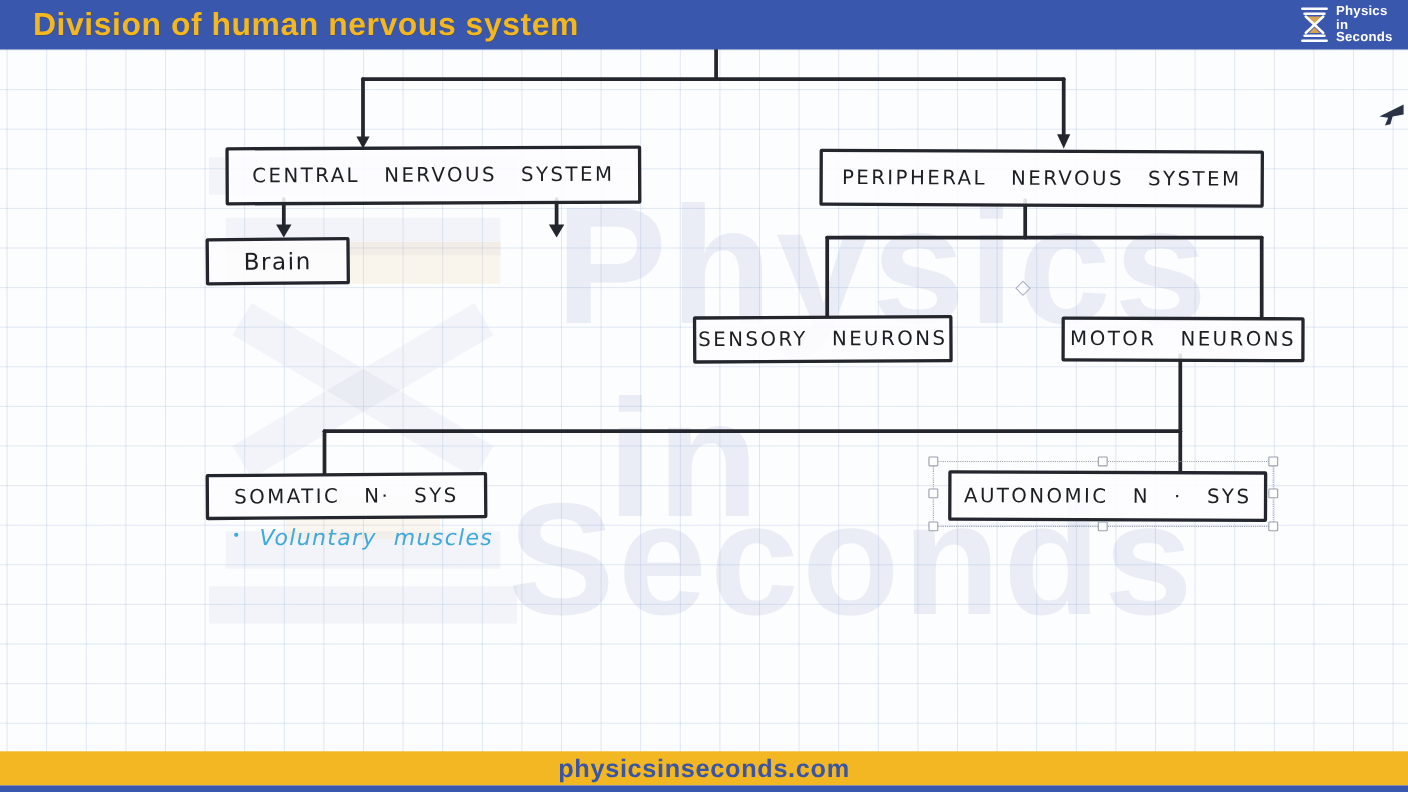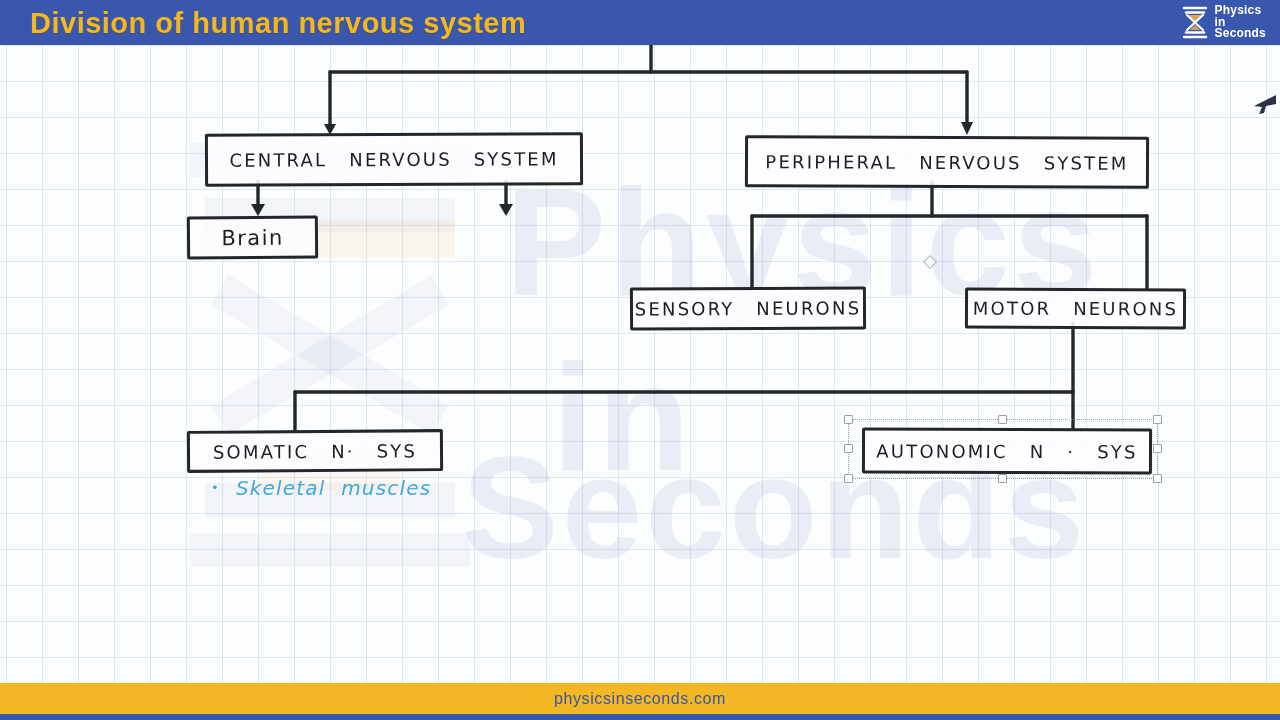--- a/index.html
+++ b/index.html
@@ -17,21 +17,21 @@
   .top-bar{position:absolute;left:0;top:0;width:1280px;height:45px;background:#3a57ae;z-index:50;}
   .page-title{
     position:absolute;left:30px;top:7px;font-size:29px;font-weight:bold;color:#f3b71f;
     letter-spacing:0.5px;text-shadow:0 1px 0 rgba(90,60,0,0.35);z-index:51;
   }
   .logo{position:absolute;right:14px;top:5px;display:flex;align-items:center;gap:7px;z-index:51;}
   .logo-text{color:#ffffff;font-weight:bold;font-size:12px;line-height:11.5px;letter-spacing:0.2px;}
   
   .footer-bar{position:absolute;left:0;top:683px;width:1280px;height:31px;background:#f2b722;z-index:50;
     display:flex;align-items:center;justify-content:center;}
-  .footer-url{color:#3b55a5;font-weight:normal;font-size:16px;letter-spacing:0.6px;}
+  .footer-url{color:#3b55a5;font-weight:bold;font-size:23px;letter-spacing:0.6px;}
   .footer-strip{position:absolute;left:0;top:714px;width:1280px;height:6px;background:#3a57ae;z-index:50;}
   
   .wm{position:absolute;font-weight:bold;color:rgba(132,148,194,0.15);letter-spacing:3px;z-index:1;user-select:none;}
   .wm1{left:505px;top:155px;font-size:152px;}
   .wm2{left:552px;top:330px;font-size:152px;}
   .wm3{left:462px;top:425px;font-size:145px;}
   .wm-glass{position:absolute;left:150px;top:120px;z-index:1;opacity:0.9;}
   
   .connectors{position:absolute;left:0;top:0;z-index:3;}
   .node{
@@ -125,21 +125,21 @@
     <div class="handle h-ne"></div>
     <div class="handle h-w"></div>
     <div class="handle h-e"></div>
     <div class="handle h-sw"></div>
     <div class="handle h-s"></div>
     <div class="handle h-se"></div>
   </div>
 
   <div class="notes">
     <div class="note-line">
-      <span>Skeletal muscles</span>
+      <span>Voluntary muscles</span>
     </div>
   </div>
 
   <div class="sparkle"></div>
   <svg class="cursor" width="30" height="26">
     <polygon points="28,3 6,14 14,15 11,22 16,21 18,14 28,12" fill="#2b3246"></polygon>
   </svg>
 
   <div class="top-bar"></div>
   <div class="page-title">Division of human nervous system</div>

